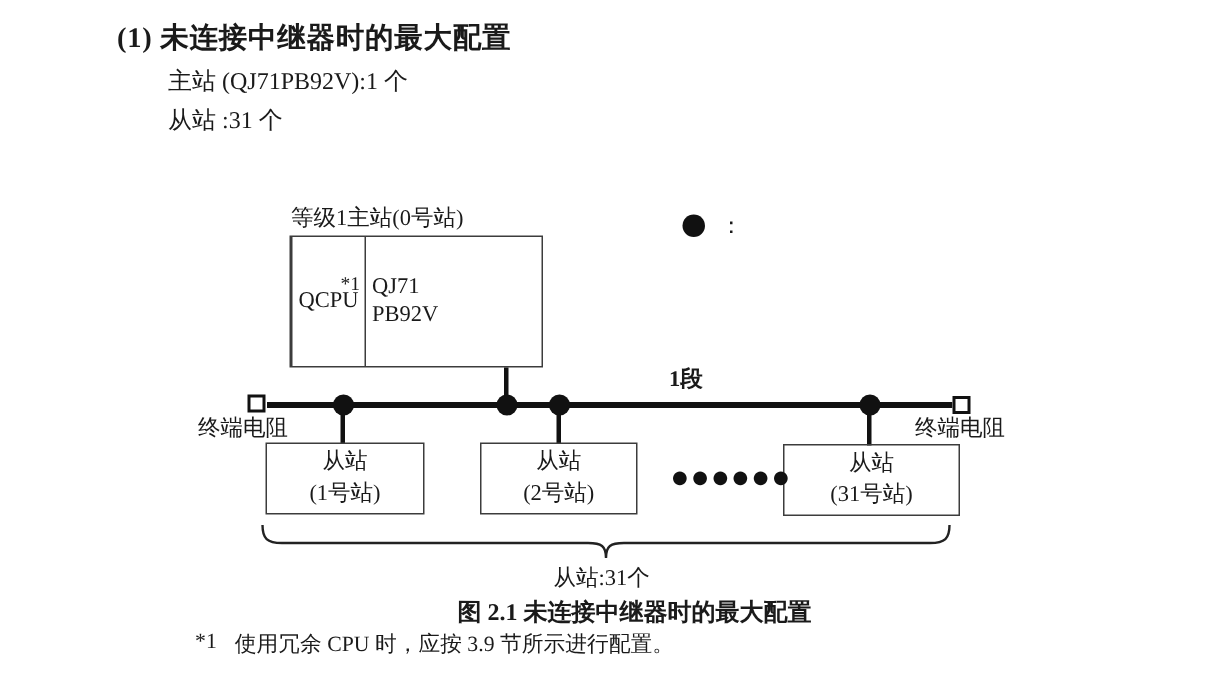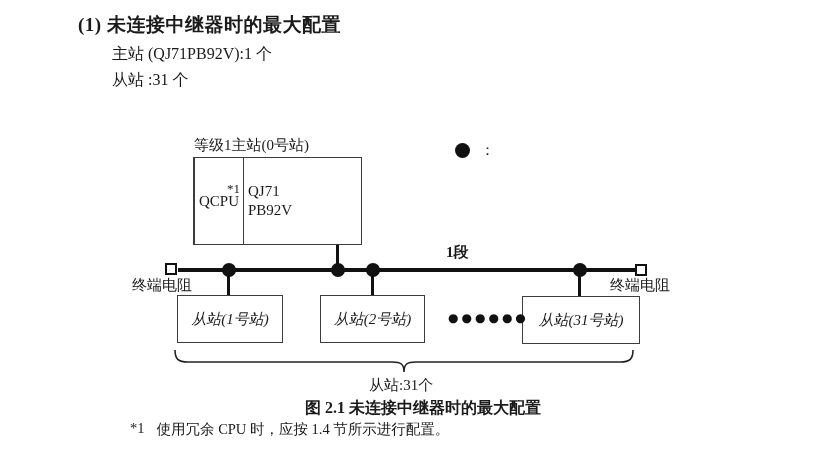--- a/index.html
+++ b/index.html
@@ -86,23 +86,23 @@
     width: 14px; height: 14px; border-radius: 50%;
     background: #111111; top: 263px;
   }
   .dot-1 { left: 222px; }
   .dot-2 { left: 331px; }
   .dot-3 { left: 366px; }
   .dot-4 { left: 573px; }
 
   .slave-box {
     border: 1.5px solid #3c3c3c;
-    display: flex; flex-direction: row;
+    display: flex; flex-direction: column;
     align-items: center; justify-content: center;
-    font-size: 15px; line-height: 1.4; text-align: right; font-style: italic;
+    font-size: 15px; line-height: 1.4; text-align: right;
   }
   .slave-1 { left: 177px; top: 295px; width: 106px; height: 48px; }
   .slave-2 { left: 320px; top: 295px; width: 105px; height: 48px; }
   .slave-3 { left: 522px; top: 296px; width: 118px; height: 48px; }
 
   .ellipsis {
     left: 448px; top: 311px;
     font-size: 12px; letter-spacing: 3px; color: #111111;
     font-family: "DejaVu Sans", sans-serif;
     white-space: nowrap;
@@ -180,16 +180,16 @@
   <div class="abs ellipsis">●●●●●●</div>
 
   <svg class="abs brace-svg" width="470" height="30" viewBox="0 0 470 30">
     <path d="M5,4 C5,13 8,16 18,16 L222,16 C231,16 234,18 234,26 C234,18 237,16 246,16 L450,16 C460,16 463,13 463,4" fill="none" stroke="#222222" stroke-width="1.6"></path>
   </svg>
   <div class="abs brace-label">从站:31个</div>
 
   <div class="abs caption">图 2.1 未连接中继器时的最大配置</div>
   <div class="abs footnote">
     <span class="footnote-marker">*1</span>
-    <span class="footnote-text">使用冗余 CPU 时，应按 1.4 节所示进行配置。</span>
+    <span class="footnote-text">使用冗余 CPU 时，应按 3.9 节所示进行配置。</span>
   </div>
 
 </div>
 
 </body></html>

